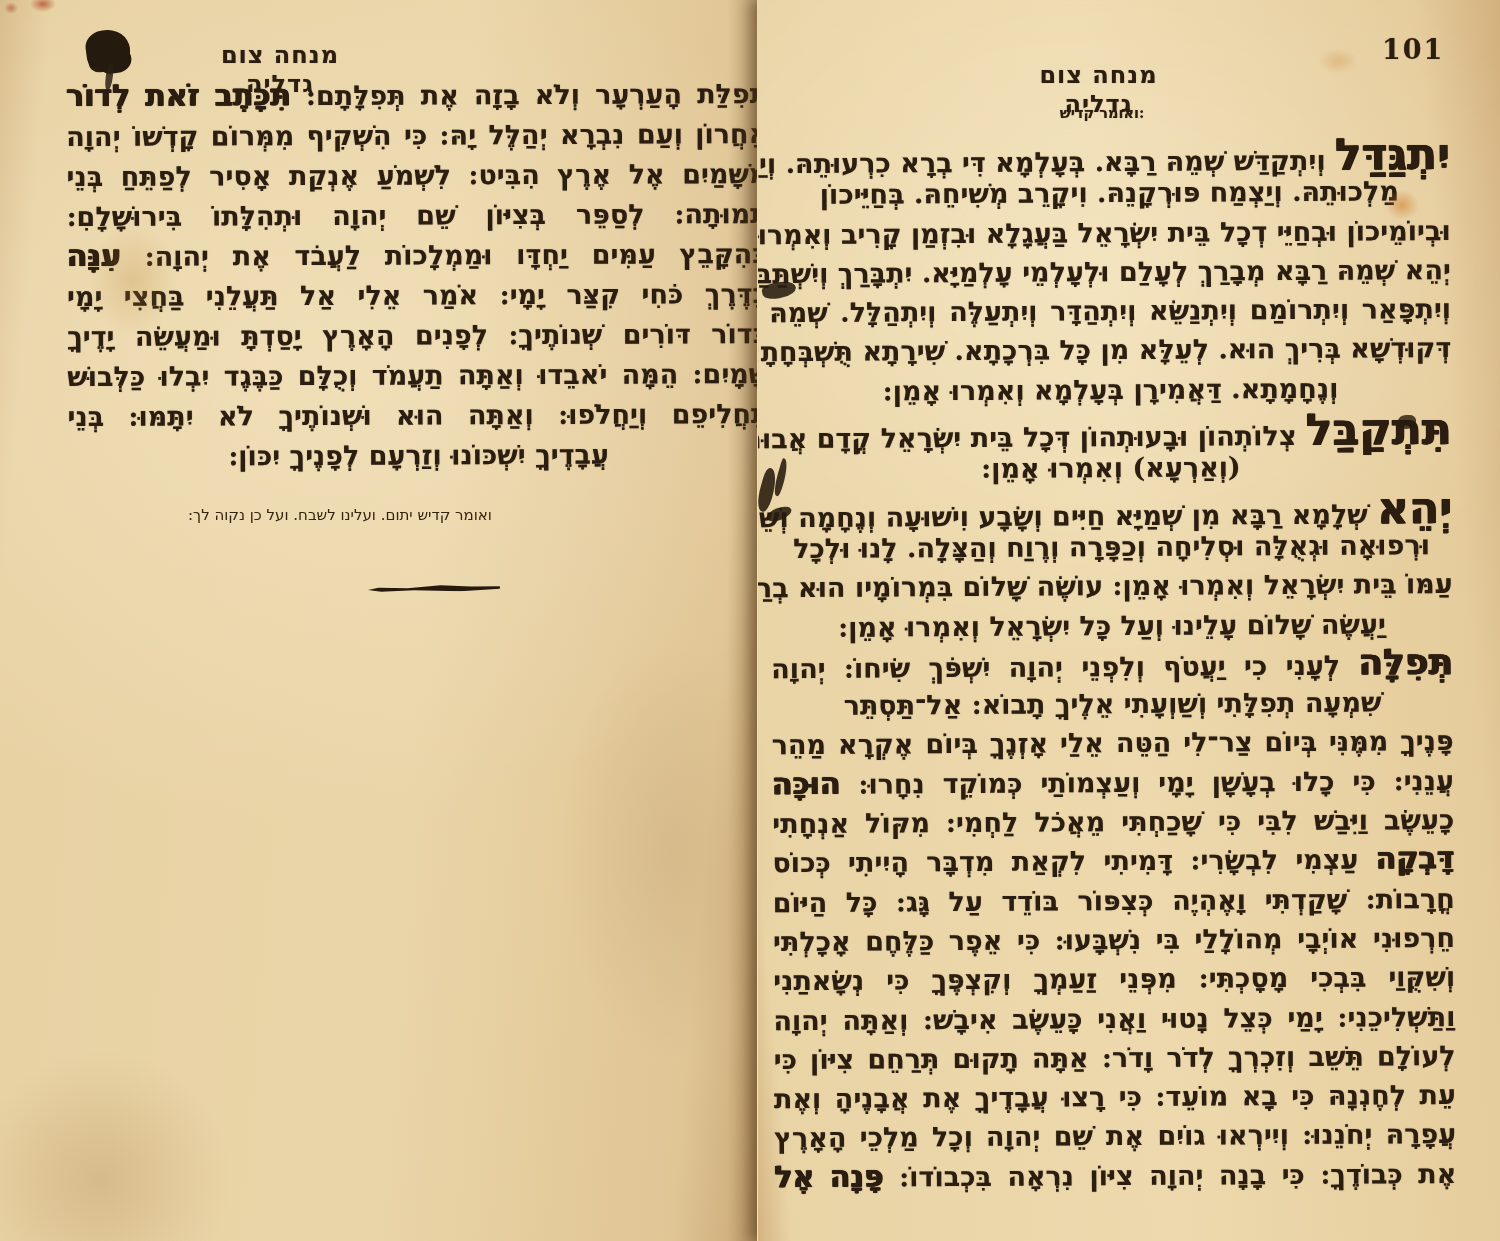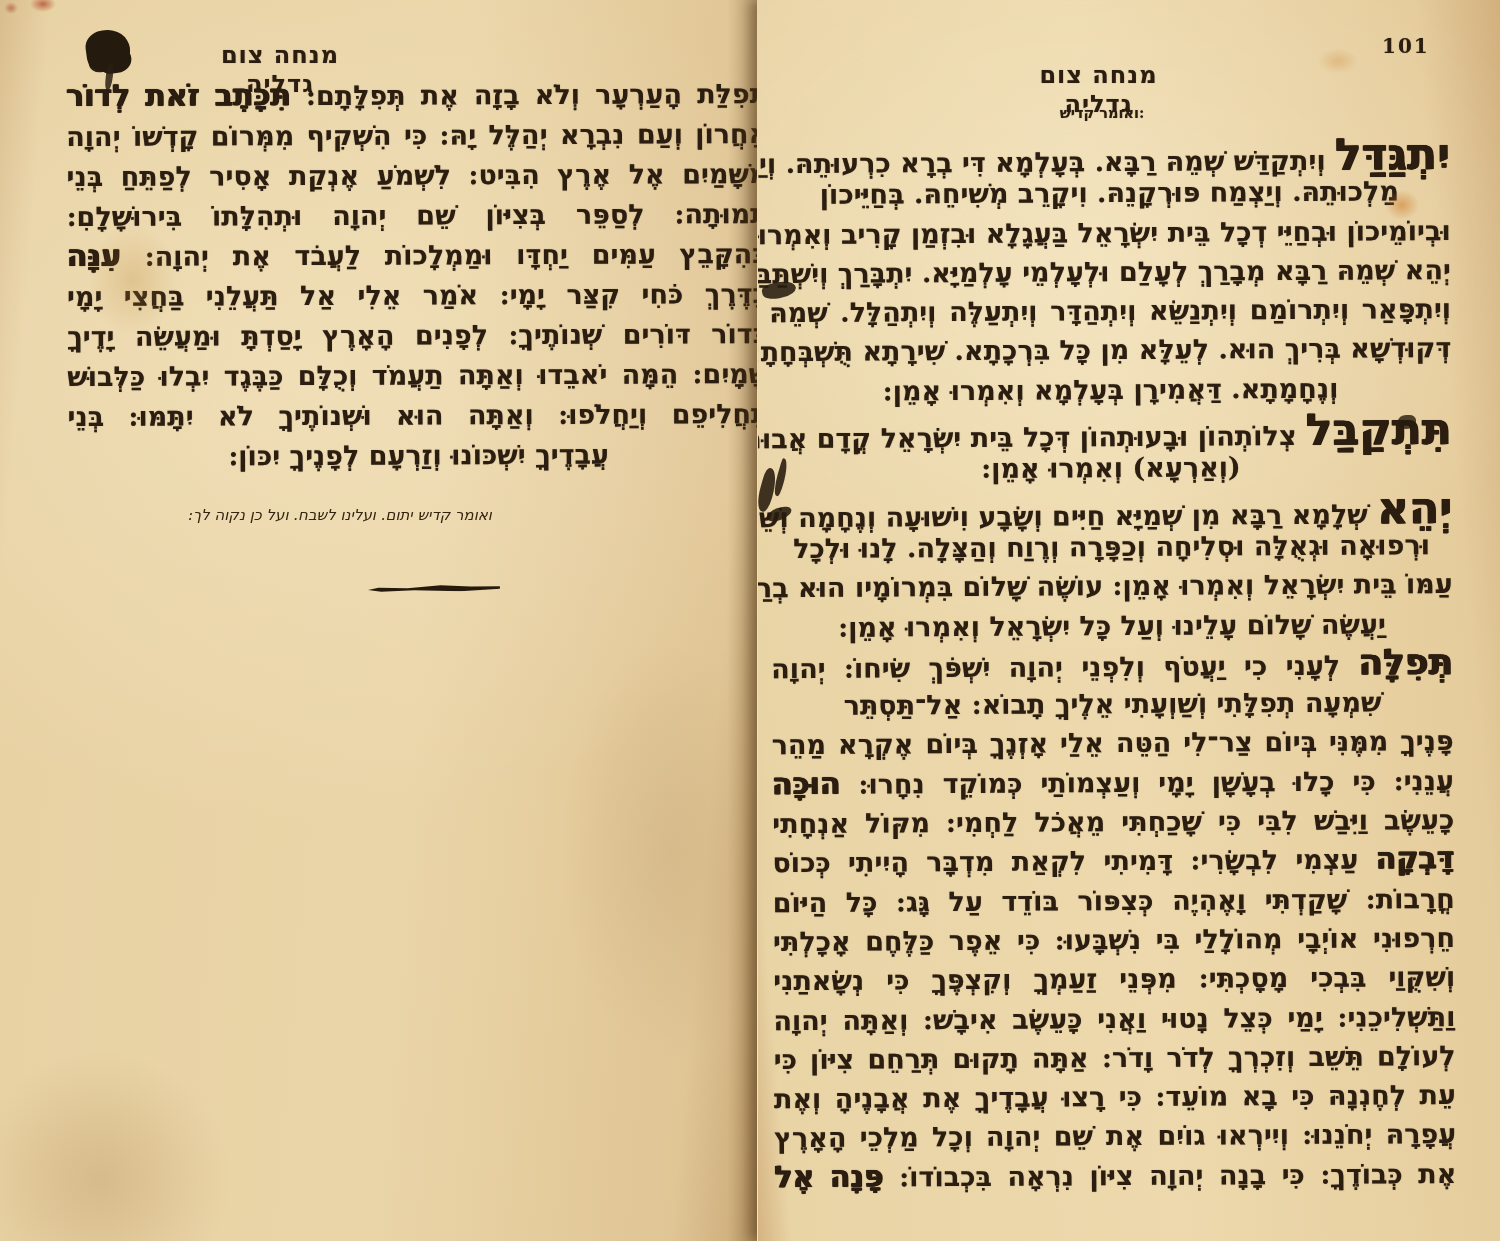--- a/index.html
+++ b/index.html
@@ -25,21 +25,21 @@
     border-left:1px solid rgba(255,246,220,.55);
   }
   
   #page-left::after{
     content:"";position:absolute;top:0;right:0;width:30px;height:100%;
     background:linear-gradient(to right, rgba(92,62,22,0), rgba(92,62,22,.30));
   }
   .ink{color:#2b1d10;font-weight:700;text-shadow:0 0 1px rgba(43,29,16,.45);}
   .hdr{position:absolute;text-align:center;font-size:24px;letter-spacing:1px;}
   .sub{position:absolute;text-align:center;font-size:14.5px;}
-  .pageno{position:absolute;font-size:20px;letter-spacing:2px;font-family:"DejaVu Serif","DejaVu Sans",serif;}
+  .pageno{position:absolute;font-size:27px;letter-spacing:2px;font-family:"DejaVu Serif","DejaVu Sans",serif;}
   .body{position:absolute;direction:rtl;}
   #left-body{top:74px;left:66px;width:702px;transform:rotate(-0.25deg);transform-origin:right top;}
   #right-body{top:132px;left:10px;width:682px;transform:rotate(-0.35deg);transform-origin:right top;}
   .line{
     font-size:27px;line-height:40px;height:40px;white-space:nowrap;
     text-align:justify;text-align-last:justify;text-justify:inter-word;
   }
   #right-body .line{line-height:39.3px;height:39.3px;}
   .line.center{text-align:center;text-align-last:center;}
   .lead{font-size:44px;line-height:1;text-shadow:.6px 0 currentColor,-.6px 0 currentColor,0 0 1px rgba(43,29,16,.5);}
@@ -87,21 +87,21 @@
         <div class="line">אַחֲרוֹן וְעַם נִבְרָא יְהַלֶּל יָהּ: כִּי הִשְׁקִיף מִמְּרוֹם קָדְשׁוֹ יְהוָה</div>
         <div class="line">מִשָּׁמַיִם אֶל אֶרֶץ הִבִּיט: לִשְׁמֹעַ אֶנְקַת אָסִיר לְפַתֵּחַ בְּנֵי</div>
         <div class="line">תְמוּתָה: לְסַפֵּר בְּצִיּוֹן שֵׁם יְהוָה וּתְהִלָּתוֹ בִּירוּשָׁלָםִ:</div>
         <div class="line">בְּהִקָּבֵץ עַמִּים יַחְדָּו וּמַמְלָכוֹת לַעֲבֹד אֶת יְהוָה: <span class="hvy">עִנָּה</span></div>
         <div class="line">בַדֶּרֶךְ כֹּחִי קִצַּר יָמָי: אֹמַר אֵלִי אַל תַּעֲלֵנִי בַּחֲצִי יָמָי</div>
         <div class="line">בְּדוֹר דּוֹרִים שְׁנוֹתֶיךָ: לְפָנִים הָאָרֶץ יָסַדְתָּ וּמַעֲשֵׂה יָדֶיךָ</div>
         <div class="line">שָׁמָיִם: הֵמָּה יֹאבֵדוּ וְאַתָּה תַעֲמֹד וְכֻלָּם כַּבֶּגֶד יִבְלוּ כַּלְּבוּשׁ</div>
         <div class="line">תַּחֲלִיפֵם וְיַחֲלֹפוּ: וְאַתָּה הוּא וּשְׁנוֹתֶיךָ לֹא יִתָּמּוּ: בְּנֵי</div>
         <div class="line center">עֲבָדֶיךָ יִשְׁכּוֹנוּ וְזַרְעָם לְפָנֶיךָ יִכּוֹן:</div>
       </div>
-    <div class="small-instr" style="top:506px;left:120px;width:440px;font-style:italic;">ואומר קדיש יתום. ועלינו לשבח. ועל כן נקוה לך:</div>
+    <div class="small-instr" style="top:506px;left:120px;width:440px;">ואומר קדיש יתום. ועלינו לשבח. ועל כן נקוה לך:</div>
     <div class="rule"></div>
   </div>
 
   <div class="page" id="page-right">
     <div class="pageno ink" style="top:34px;left:624px;">101</div>
     <div class="hdr ink" style="top:60px;left:248px;width:185px;">מנחה צום גדליה</div>
     <div class="sub ink" style="top:104px;left:294px;width:100px;">ואומר קדיש:</div>
     <div class="body ink" id="right-body">
         <div class="line"><span class="lead">יִתְגַּדַּל</span> וְיִתְקַדַּשׁ שְׁמֵהּ רַבָּא. בְּעָלְמָא דִּי בְרָא כִרְעוּתֵהּ. וְיַמְלִיךְ</div>
         <div class="line center">מַלְכוּתֵהּ. וְיַצְמַח פּוּרְקָנֵהּ. וִיקָרֵב מְשִׁיחֵהּ. בְּחַיֵּיכוֹן</div>

